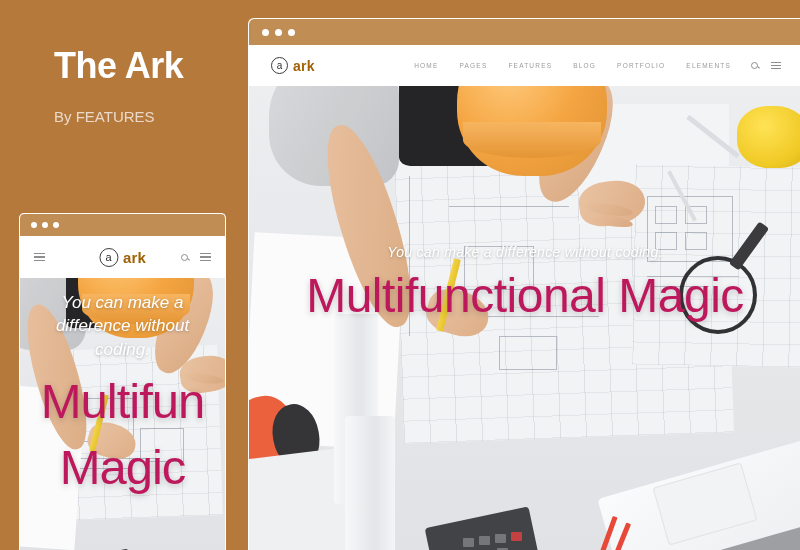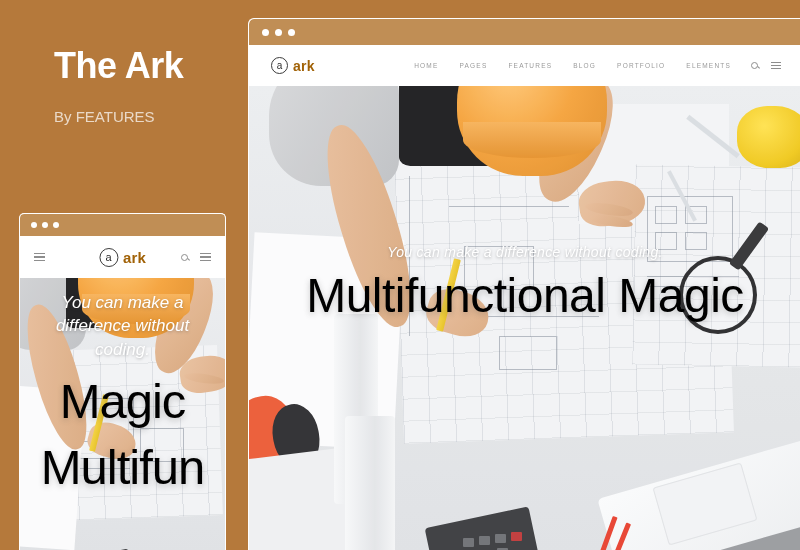--- a/index.html
+++ b/index.html
@@ -136,21 +136,21 @@
 
   .hero-copy{
     position:absolute; left:0; right:0; text-align:center; z-index:4;
     color:#ffffff;
   }
   .hero-tag{
     font-style:italic; font-weight:300; color:#ffffff;
     text-shadow:0 1px 3px rgba(60,60,60,.35);
   }
   .hero-head{
-    font-weight:300; color:#000000; line-height:1.02;
+    font-weight:300; color:#be185d; line-height:1.02;
     text-shadow:0 2px 6px rgba(60,60,60,.28);
   }
   .hero-btn{
     display:inline-block; background:#ffffff; color:#6d6d6d;
     border-radius:2px; white-space:nowrap;
     box-shadow:0 1px 3px rgba(0,0,0,.13);
   }
 
   
   #win-main{ left:248px; top:18px; width:553px; height:533px; border-radius:6px 0 0 0; border-right:none; border-bottom:none; }
@@ -368,19 +368,19 @@
 
         <i class="p-pencil" style="left:76px; top:116px; width:6px; height:58px; transform:rotate(14deg);"></i>
 
         <i class="p-calc" style="left:36px; top:278px; width:84px; height:104px; transform:rotate(-12deg);"></i>
 
         <div class="hero-overlay"></div>
       </div>
 
       <div class="hero-copy">
         <div class="hero-tag">You can make a difference without coding.</div>
+        <div class="hero-head">Multifun</div>
         <div class="hero-head">Magic</div>
-        <div class="hero-head">Multifun</div>
       </div>
     </div>
 
   </div>
 </div>
 
 </body></html>

